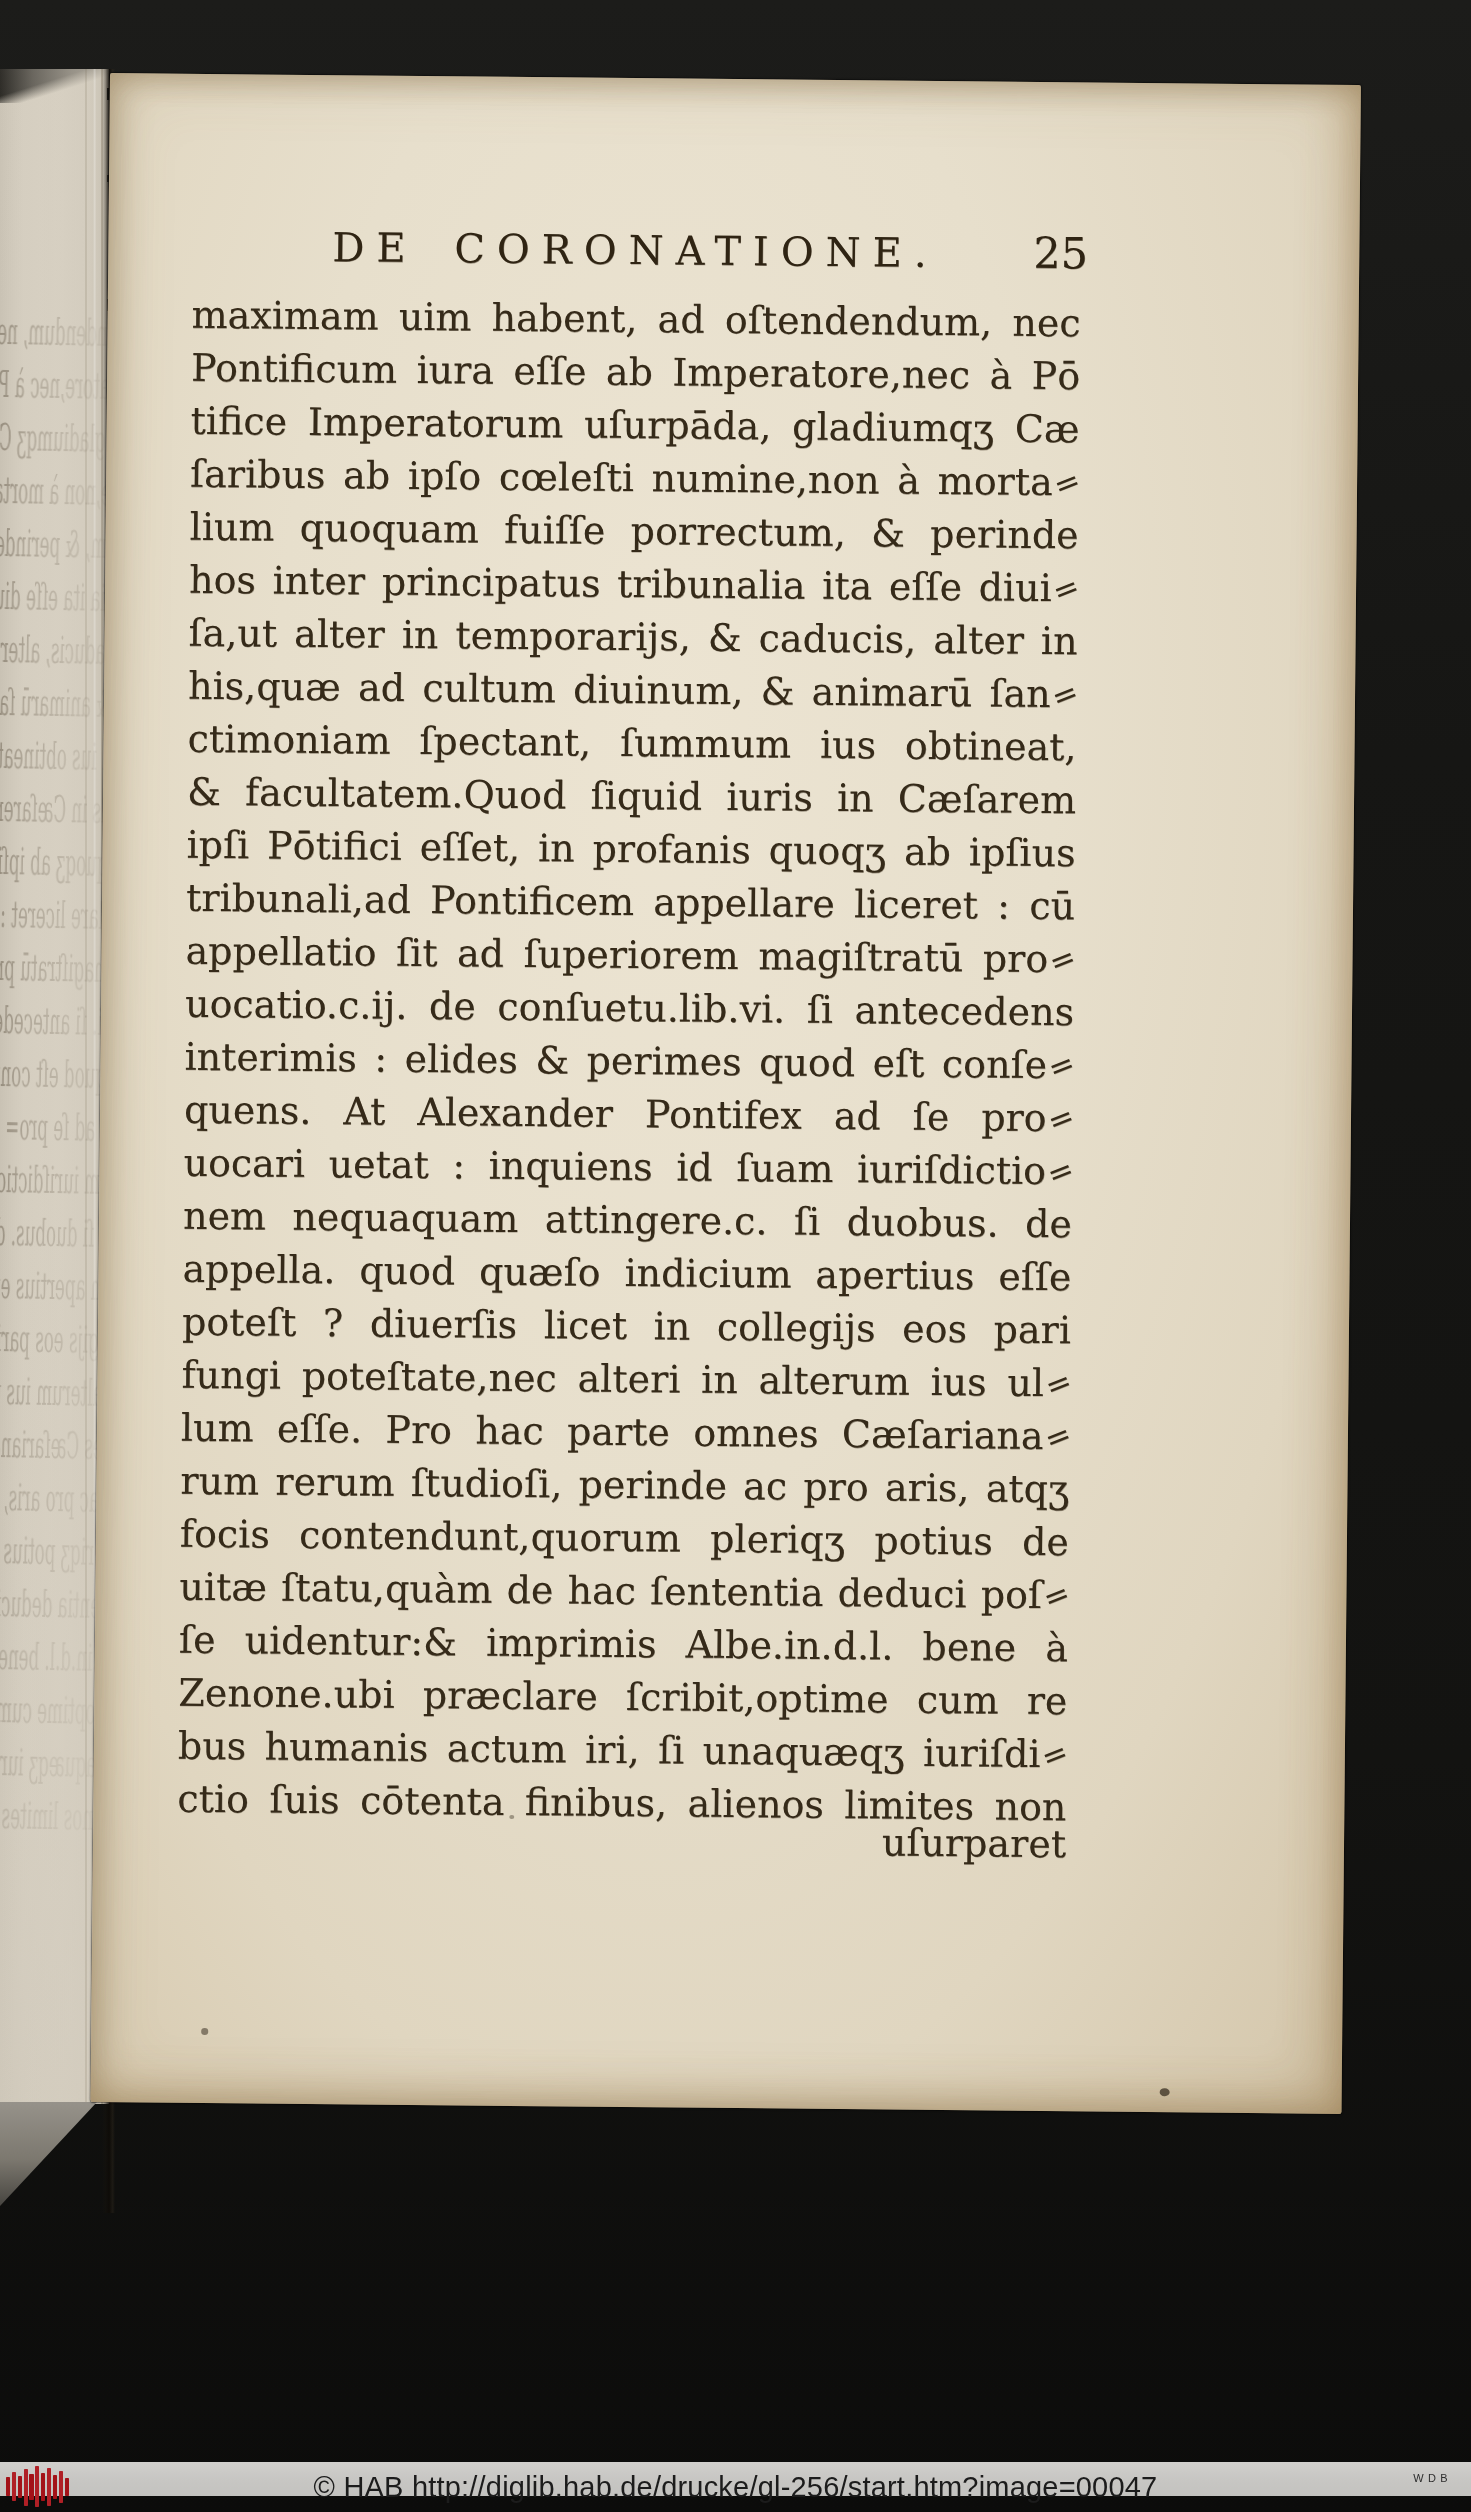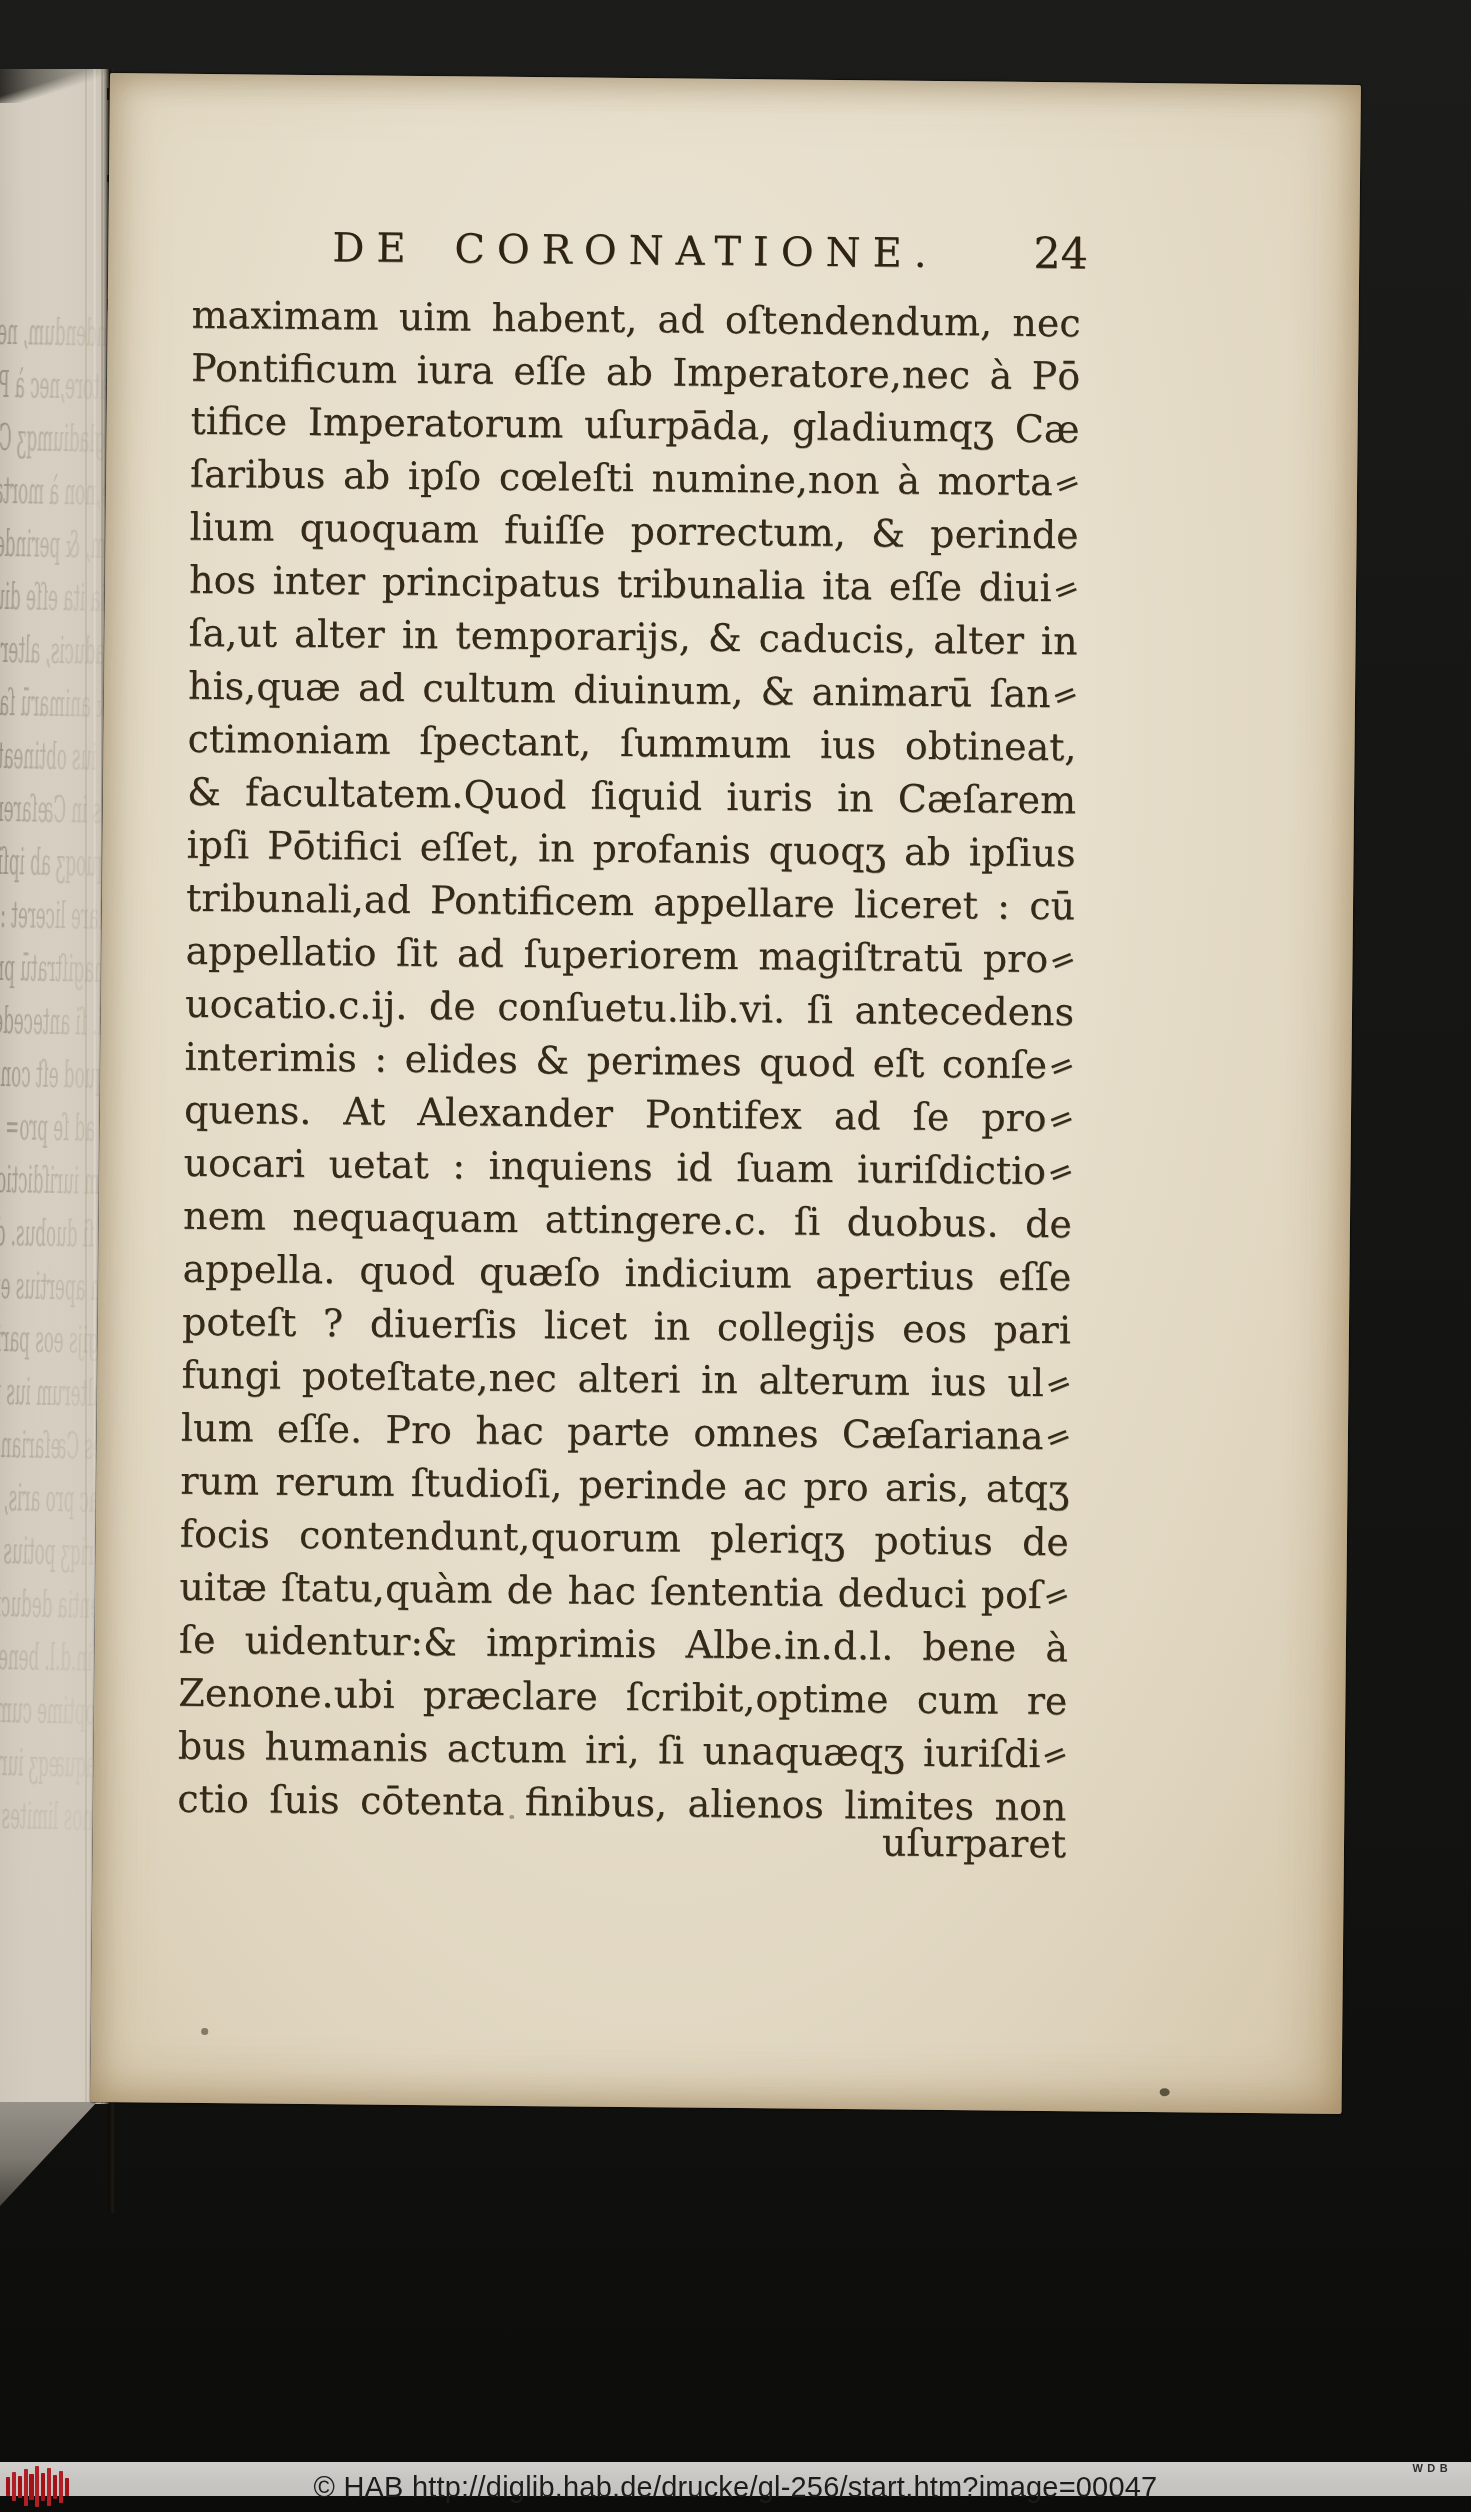--- a/index.html
+++ b/index.html
@@ -67,21 +67,21 @@
 
   
   .footer-bar{position:absolute;left:0;top:2462px;width:1471px;height:34px;
     background:linear-gradient(180deg,#d1d0cd 0%,#c8c7c4 45%,#c3c2bf 100%);
     font-family:"Liberation Sans","DejaVu Sans",sans-serif;}
   .footer-text{position:absolute;left:0;top:0;width:100%;height:50px;line-height:50px;
     text-align:center;font-size:29px;color:#1c1c1c;letter-spacing:0.2px;}
   .hab-logo{position:absolute;left:5.9px;top:0;width:68px;height:50px;}
   .hab-logo i{position:absolute;width:4.4px;border-radius:0.7px;background:#a31218;}
   .hab-logo i:nth-child(even){background:#b02026;}
-  .wdb{position:absolute;right:19px;top:0;font-size:11px;font-weight:bold;
+  .wdb{position:absolute;right:19px;top:10px;font-size:11px;font-weight:normal;
     letter-spacing:4.4px;color:#2e2e2e;}
 </style>
 </head>
 <body>
 
 <div id="stage" style="background-color: rgb(22, 22, 20); padding-left: 12px;">
 
   <div class="left-strip">
     <div class="ghost-lines">
         <div class="ghost-line"><span>maximam uim habent, ad oſtendendum, nec</span></div>
@@ -116,21 +116,21 @@
       </div>
     <div class="ghost-fade"></div>
   </div>
   <div class="strip-wedge"></div>
 
   <div class="gutter-line"></div>
   <div class="gutter-marks"></div>
 
   <div class="page">
     <div class="running-title">DE CORONATIONE.</div>
-    <div class="page-number">24</div>
+    <div class="page-number">25</div>
 
     <div class="text-block" style="color: rgb(53, 42, 25);">
         <div class="bodyline">maximam uim habent, ad oſtendendum, nec</div>
         <div class="bodyline">Pontificum iura eſſe ab Imperatore,nec à Pō</div>
         <div class="bodyline">tifice Imperatorum uſurpāda, gladiumqʒ Cæ</div>
         <div class="bodyline">ſaribus ab ipſo cœleſti numine,non à morta<span class="dh">=</span></div>
         <div class="bodyline">lium quoquam fuiſſe porrectum, &amp; perinde</div>
         <div class="bodyline">hos inter principatus tribunalia ita eſſe diui<span class="dh">=</span></div>
         <div class="bodyline">ſa,ut alter in temporarijs, &amp; caducis, alter in</div>
         <div class="bodyline">his,quæ ad cultum diuinum, &amp; animarū ſan<span class="dh">=</span></div>

